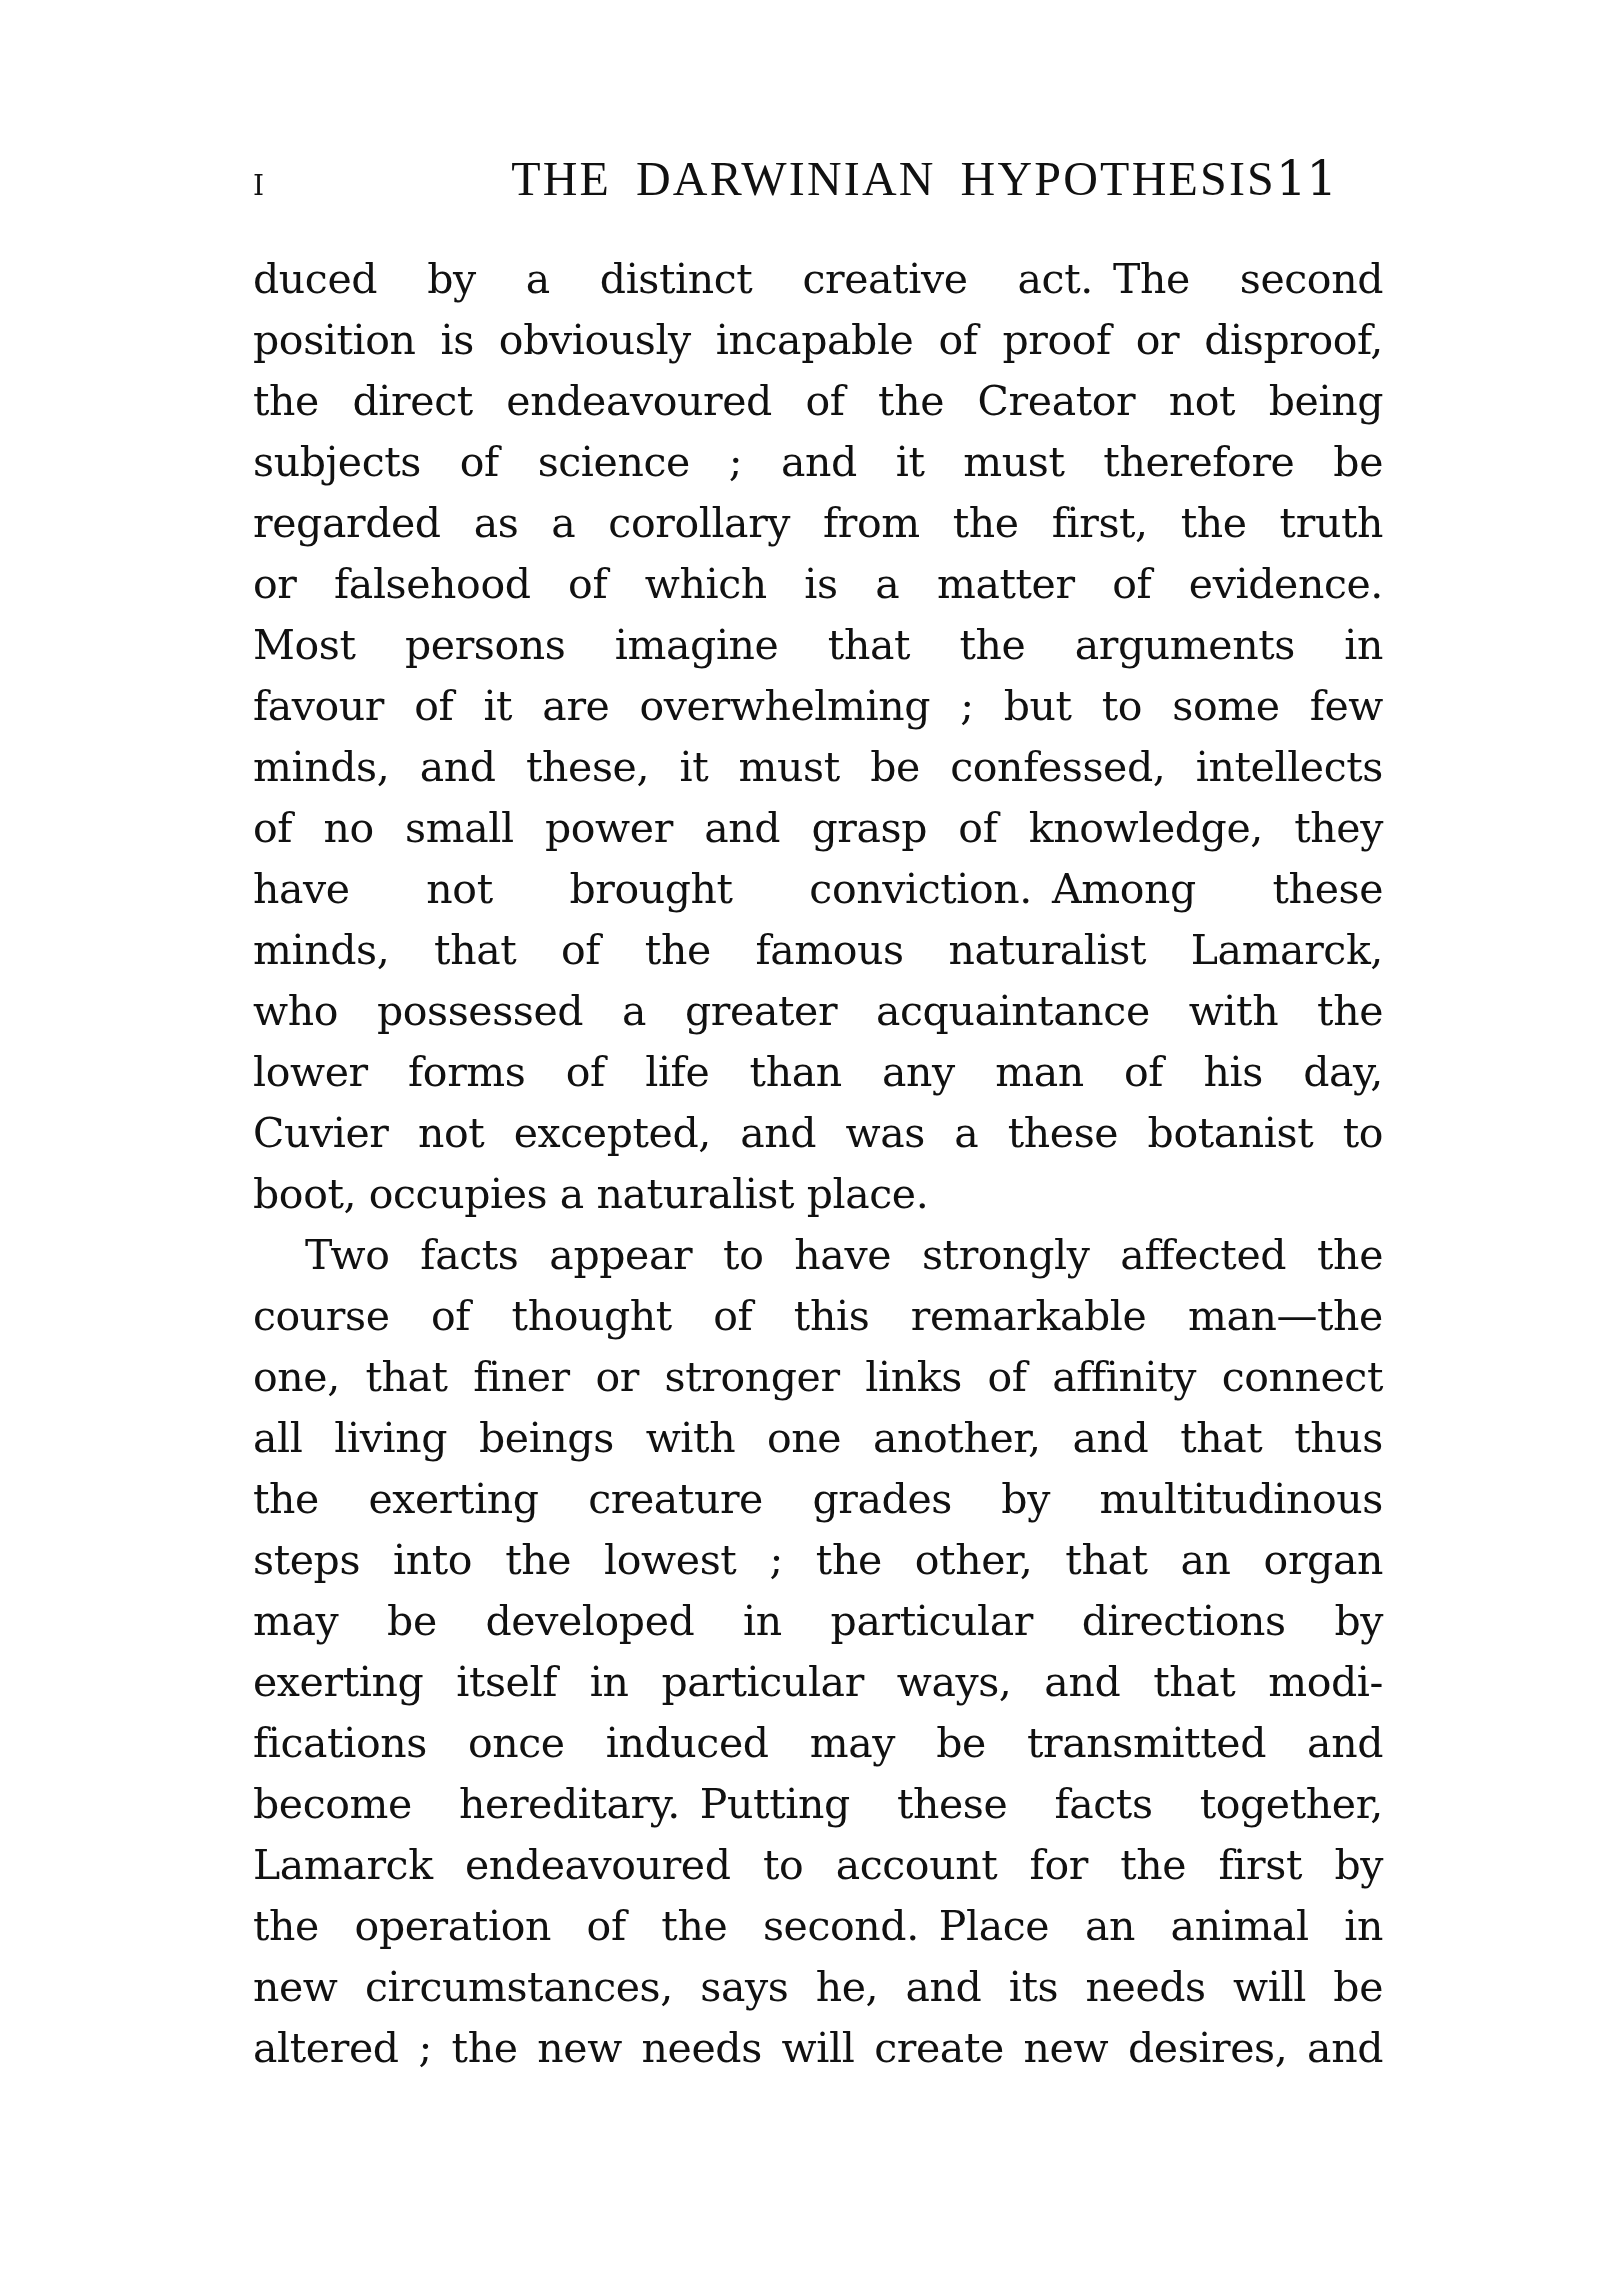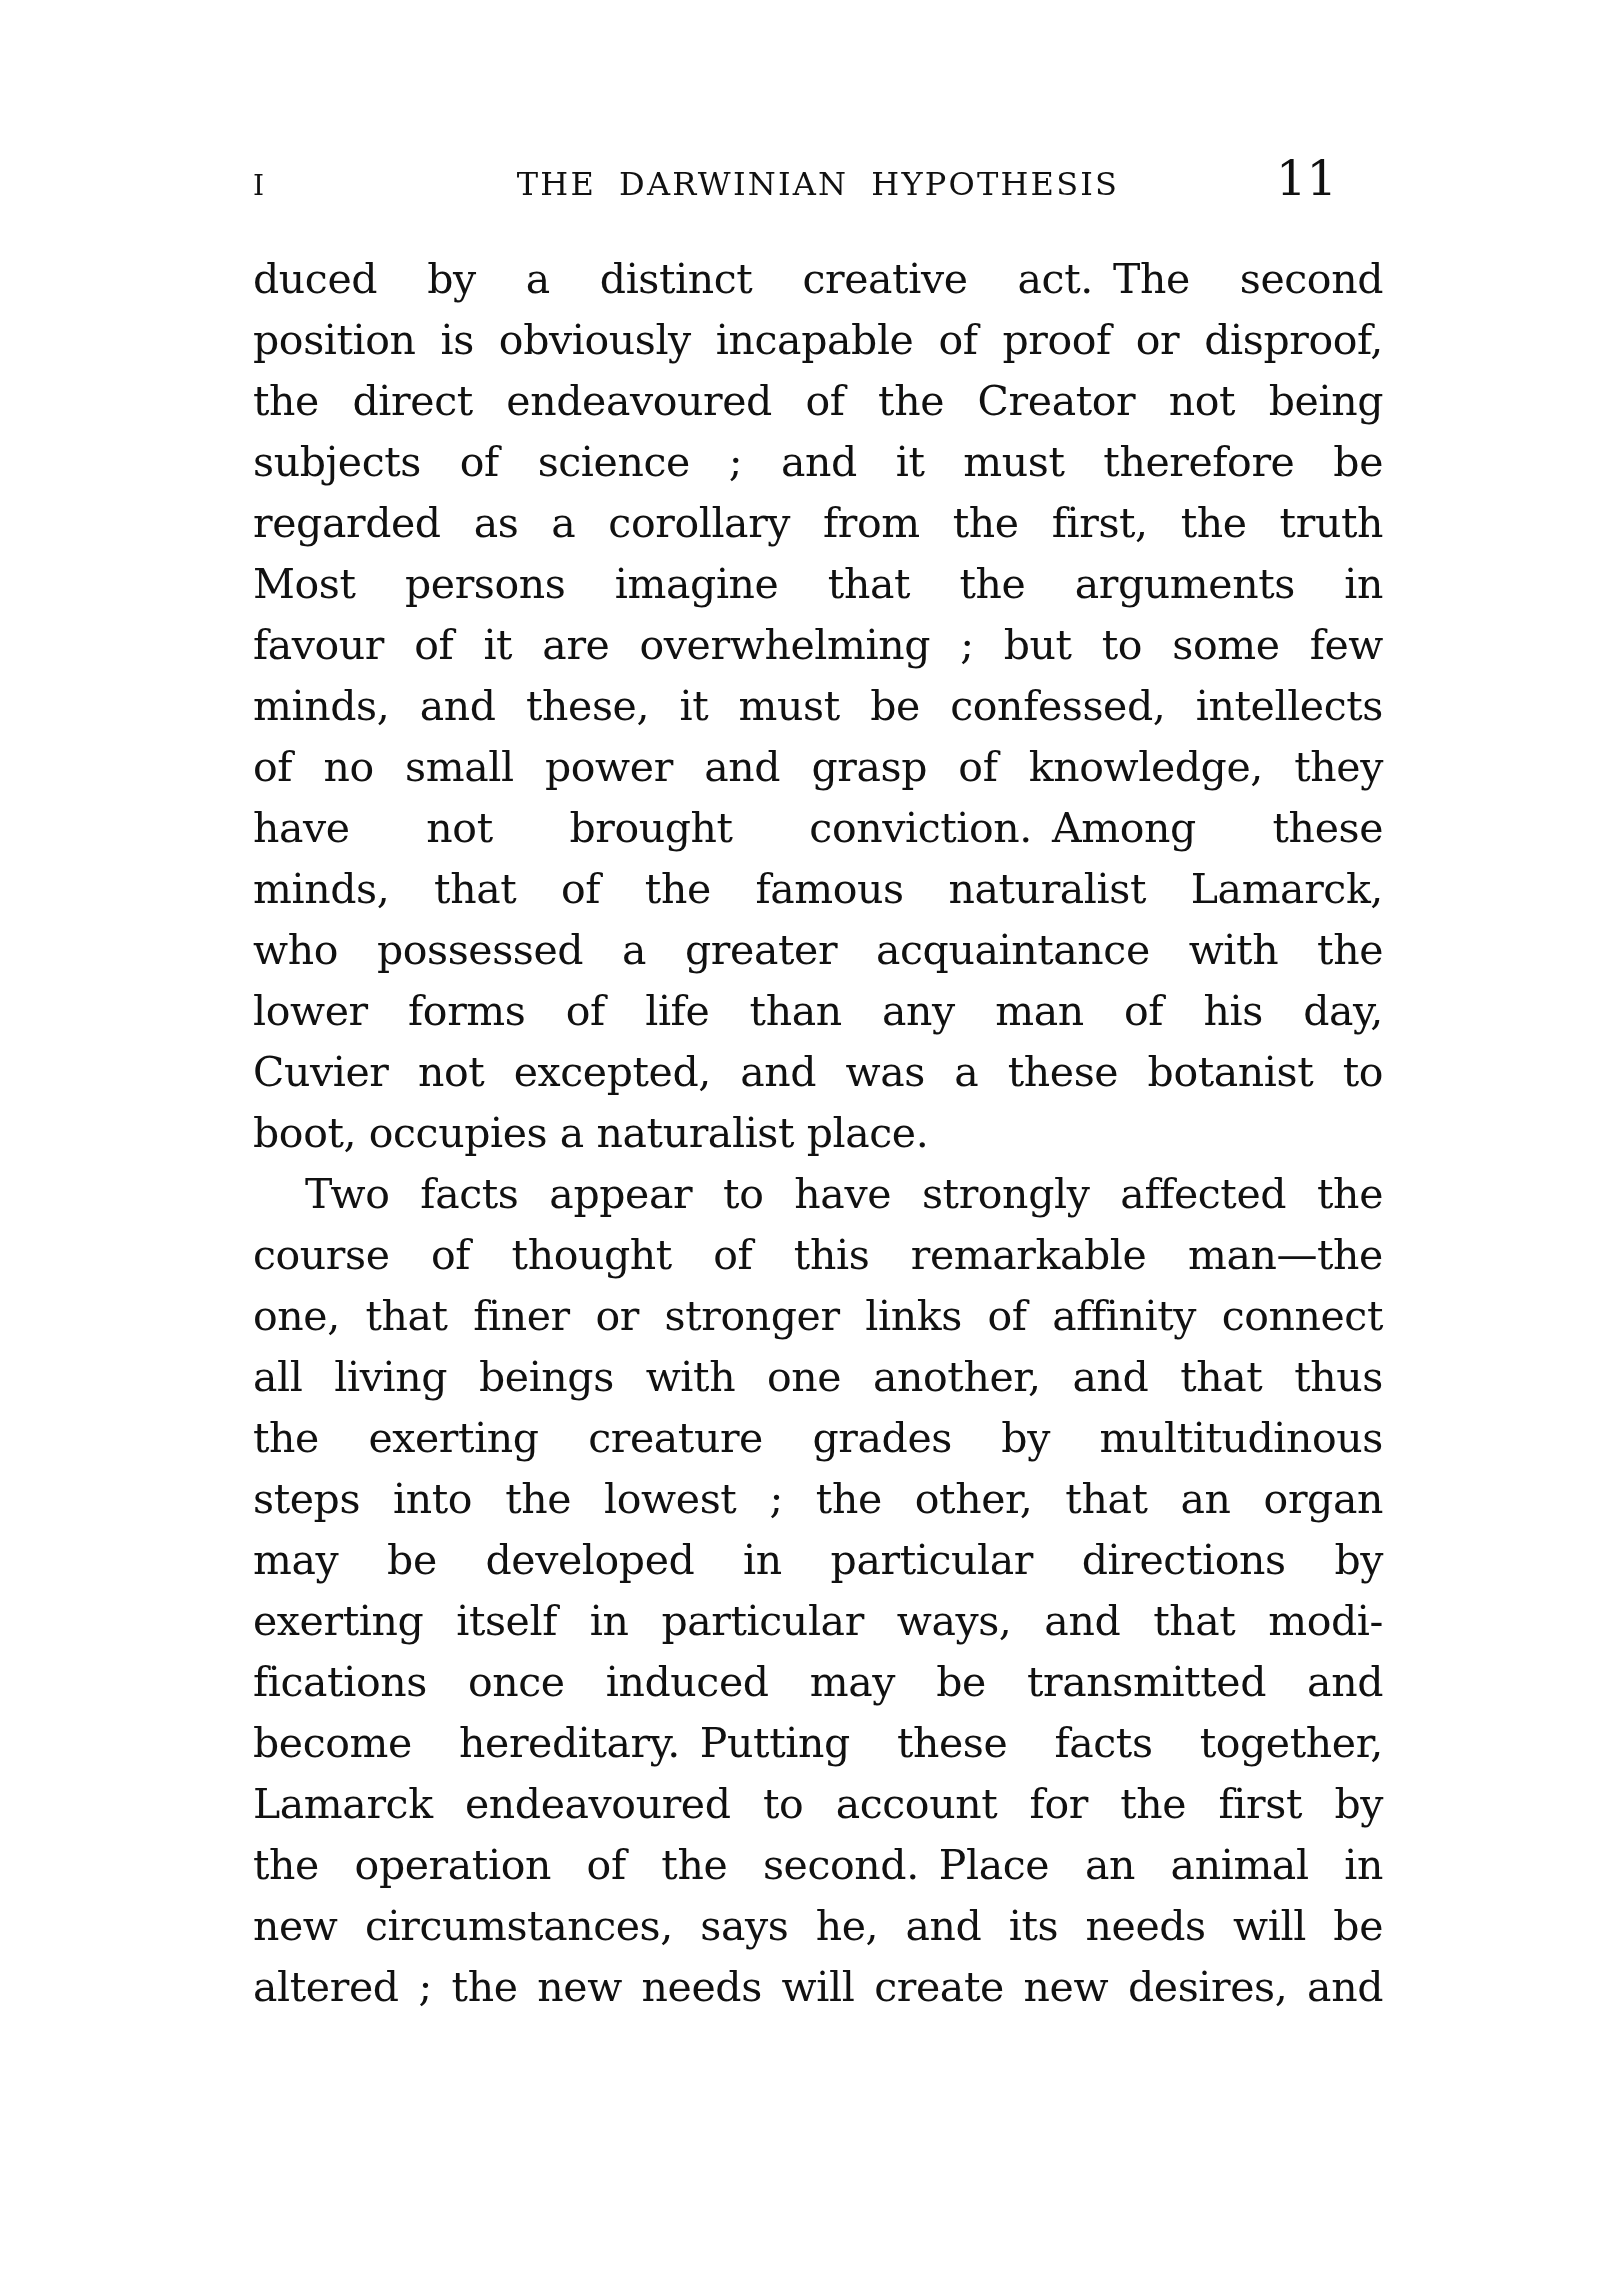--- a/index.html
+++ b/index.html
@@ -26,25 +26,26 @@
     justify-content: space-between;
     white-space: nowrap;
   }
   .signature {
     font-size: 28px;
     letter-spacing: 0.9px;
     flex: 0 0 auto;
     width: 107px;
   }
   .title {
-    font-size: 32px;
+    font-size: 48px;
     letter-spacing: 2.2px;
     word-spacing: 10.7px;
     flex: 1 1 auto;
-    text-align: center;
+    text-align: right;
+    font-family: Liberation Serif, serif;
   }
   .pagenum {
     font-size: 48px;
     flex: 0 0 auto;
     width: 107px;
   }
   .body-text {
     position: absolute;
     top: 249px;
     left: 253px;
@@ -74,20 +75,21 @@
     <span class="signature">I</span>
     <span class="title">THE DARWINIAN HYPOTHESIS</span>
     <span class="pagenum">11</span>
   </div>
   <div class="body-text">
       <div class="line">duced by a distinct creative act. The second</div>
       <div class="line">position is obviously incapable of proof or disproof,</div>
       <div class="line">the direct endeavoured of the Creator not being</div>
       <div class="line">subjects of science ; and it must therefore be</div>
       <div class="line">regarded as a corollary from the first, the truth</div>
+      <div class="line">or falsehood of which is a matter of evidence.</div>
       <div class="line">Most persons imagine that the arguments in</div>
       <div class="line">favour of it are overwhelming ; but to some few</div>
       <div class="line">minds, and these, it must be confessed, intellects</div>
       <div class="line">of no small power and grasp of knowledge, they</div>
       <div class="line">have not brought conviction. Among these</div>
       <div class="line">minds, that of the famous naturalist Lamarck,</div>
       <div class="line">who possessed a greater acquaintance with the</div>
       <div class="line">lower forms of life than any man of his day,</div>
       <div class="line">Cuvier not excepted, and was a these botanist to</div>
       <div class="line para-end">boot, occupies a naturalist place.</div>

